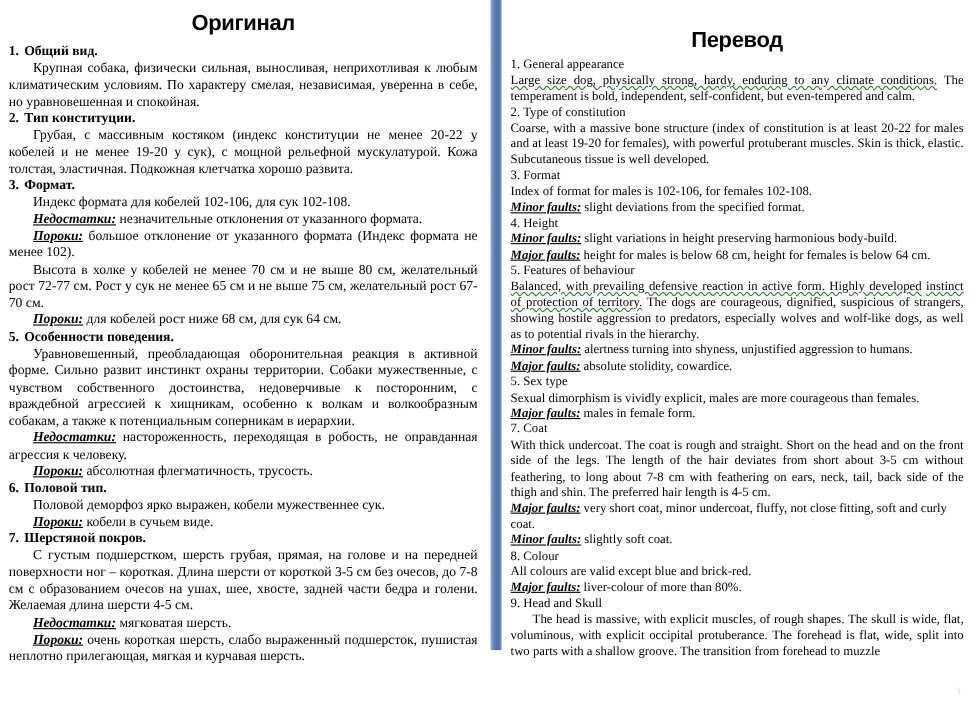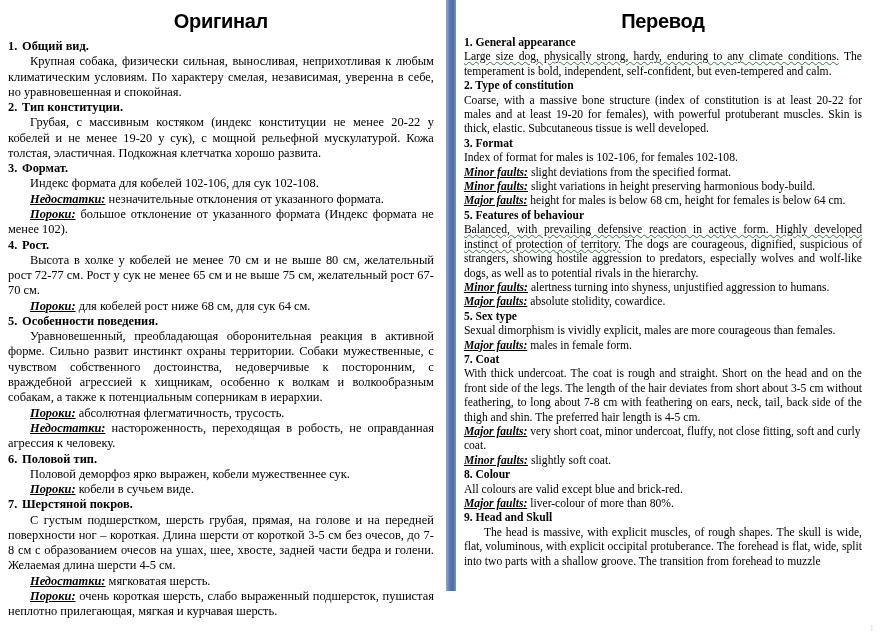--- a/index.html
+++ b/index.html
@@ -35,21 +35,22 @@
 
   .divider {
     width: 10px;
     background: linear-gradient(to right, #93aacd 0%, #5d7cb0 35%, #4a6da6 70%, #7b96c4 100%);
     height: 591px;
     flex: 0 0 10px;
   }
 
   .col-right {
     width: 448px;
-    padding: 8px 24px 0 8px;
+    padding: 8px 10px 0 8px;
+    margin-top: 16px;
   }
 
   .title {
     text-align: center;
     font-family: "Liberation Sans", "DejaVu Sans", sans-serif;
     font-weight: bold;
     font-size: 20px;
     letter-spacing: -0.3px;
     margin: 2px 0 6px 0;
     color: #000000;
@@ -91,21 +92,21 @@
     text-indent: 22px;
   }
   .lbl {
     font-weight: bold;
     font-style: italic;
     text-decoration: underline;
   }
 
   
   .col-right .sec-head {
-    font-weight: bold;
+    font-weight: normal;
     font-size: 11.6px;
     line-height: 14.4px;
     margin: 0;
   }
   .col-right p.body {
     font-size: 11.6px;
     line-height: 14.4px;
     margin: 0;
     text-align: justify;
   }
@@ -155,27 +156,26 @@
     <div class="title">Оригинал</div>
     <div id="left-body">
         <div class="sec-head"><span class="num">1.</span>Общий вид.</div>
         <p class="body">Крупная собака, физически сильная, выносливая, неприхотливая к любым климатическим условиям. По характеру <span class="sq">смелая</span>, независимая, уверенна в себе, но уравновешенная  и спокойная.</p>
         <div class="sec-head"><span class="num">2.</span>Тип конституции.</div>
         <p class="body"><span class="sq">Грубая</span>, с массивным костяком (индекс конституции не менее 20-22 у кобелей и не менее 19-20 у сук), с мощной рельефной мускулатурой. Кожа толстая, эластичная. Подкожная клетчатка хорошо развита.</p>
         <div class="sec-head"><span class="num">3.</span>Формат.</div>
         <p class="body">Индекс формата для кобелей 102-106, для сук 102-108.</p>
         <p class="fault"><span class="lbl">Недостатки:</span> незначительные отклонения от указанного формата.</p>
         <p class="fault"><span class="lbl">Пороки:</span>  большое отклонение от указанного формата (Индекс формата не менее 102).</p>
-        <div class="sec-head"><span class="num">4.</span>Рост.</div>
         <p class="body">Высота в холке у кобелей не менее 70 см и не выше 80 см, желательный рост 72-77 см. Рост у сук не менее 65 см и не выше 75 см, желательный рост 67-70 см.</p>
         <p class="fault"><span class="lbl">Пороки:</span> для кобелей рост ниже 68 см, для сук 64 см.</p>
         <div class="sec-head"><span class="num">5.</span>Особенности поведения.</div>
         <p class="body"><span class="sq">Уравновешенный</span>, преобладающая оборонительная реакция в активной форме. Сильно  развит инстинкт охраны территории. Собаки мужественные, с чувством собственного достоинства, недоверчивые к посторонним, с враждебной агрессией к хищникам, особенно к волкам и <span class="sq">волкообразным</span> собакам, а также к потенциальным  соперникам в иерархии.</p>
+        <p class="fault"><span class="lbl">Недостатки:</span>  настороженность, переходящая в робость, не оправданная агрессия к человеку.</p>
         <p class="fault"><span class="lbl">Пороки:</span> абсолютная флегматичность, трусость.</p>
-        <p class="fault"><span class="lbl">Недостатки:</span>  настороженность, переходящая в робость, не оправданная агрессия к человеку.</p>
         <div class="sec-head"><span class="num">6.</span>Половой тип.</div>
         <p class="body">Половой <span class="sq">деморфоз</span> ярко выражен, кобели мужественнее  сук.</p>
         <p class="fault"><span class="lbl">Пороки:</span> кобели в сучьем виде.</p>
         <div class="sec-head"><span class="num">7.</span>Шерстяной покров.</div>
         <p class="body">С густым подшерстком, шерсть грубая, прямая, на голове и на передней поверхности ног – короткая. Длина шерсти от короткой 3-5 см без очесов, до 7-8 см с образованием очесов на ушах, шее, хвосте, задней части бедра и голени. Желаемая длина шерсти 4-5 см.</p>
         <p class="fault"><span class="lbl">Недостатки:</span>  мягковатая шерсть.</p>
         <p class="fault"><span class="lbl">Пороки:</span>    очень короткая шерсть, слабо выраженный подшерсток, пушистая неплотно прилегающая,  мягкая и курчавая шерсть.</p>
       </div>
   </div>
 
@@ -184,20 +184,21 @@
   <div class="column col-right">
     <div class="title title-right">Перевод</div>
     <div id="right-body">
         <div class="sec-head">1. General appearance</div>
         <p class="body"><span class="sqg">Large size dog, physically strong, hardy, enduring to any climate conditions.</span> The temperament is bold, independent, self-confident, but even-tempered and calm.</p>
         <div class="sec-head">2. Type of constitution</div>
         <p class="body">Coarse, with a massive bone structure (index of constitution is at least 20-22 for males and at least 19-20 for females), with powerful protuberant muscles. Skin is thick, elastic. Subcutaneous tissue is well developed.</p>
         <div class="sec-head">3. Format</div>
         <p class="body">Index of format for males is 102-106, for females 102-108.</p>
         <p class="fault"><span class="lbl">Minor faults:</span> slight deviations from the specified format.</p>
+        <div class="sec-head">4. Height</div>
         <p class="fault"><span class="lbl">Minor faults:</span> slight variations in height preserving harmonious body-build.</p>
         <p class="fault"><span class="lbl">Major faults:</span> height for males is below 68 cm, height for females is below 64 cm.</p>
         <div class="sec-head">5. Features of behaviour</div>
         <p class="body"><span class="sqg">Balanced, with prevailing defensive reaction in active form. Highly developed</span> <span class="sqg">instinct of protection of territory.</span> The dogs are courageous, dignified, suspicious of strangers, showing hostile aggression to predators, especially wolves and wolf-like dogs, as well as to potential rivals in the hierarchy.</p>
         <p class="fault"><span class="lbl">Minor faults:</span> alertness turning into shyness, unjustified aggression to humans.</p>
         <p class="fault"><span class="lbl">Major faults:</span> absolute stolidity, cowardice.</p>
         <div class="sec-head">5. Sex type</div>
         <p class="body">Sexual dimorphism is vividly <span class="sq">explicit</span>, males are more courageous than females.</p>
         <p class="fault"><span class="lbl">Major faults:</span> males in female form.</p>
         <div class="sec-head">7. Coat</div>

